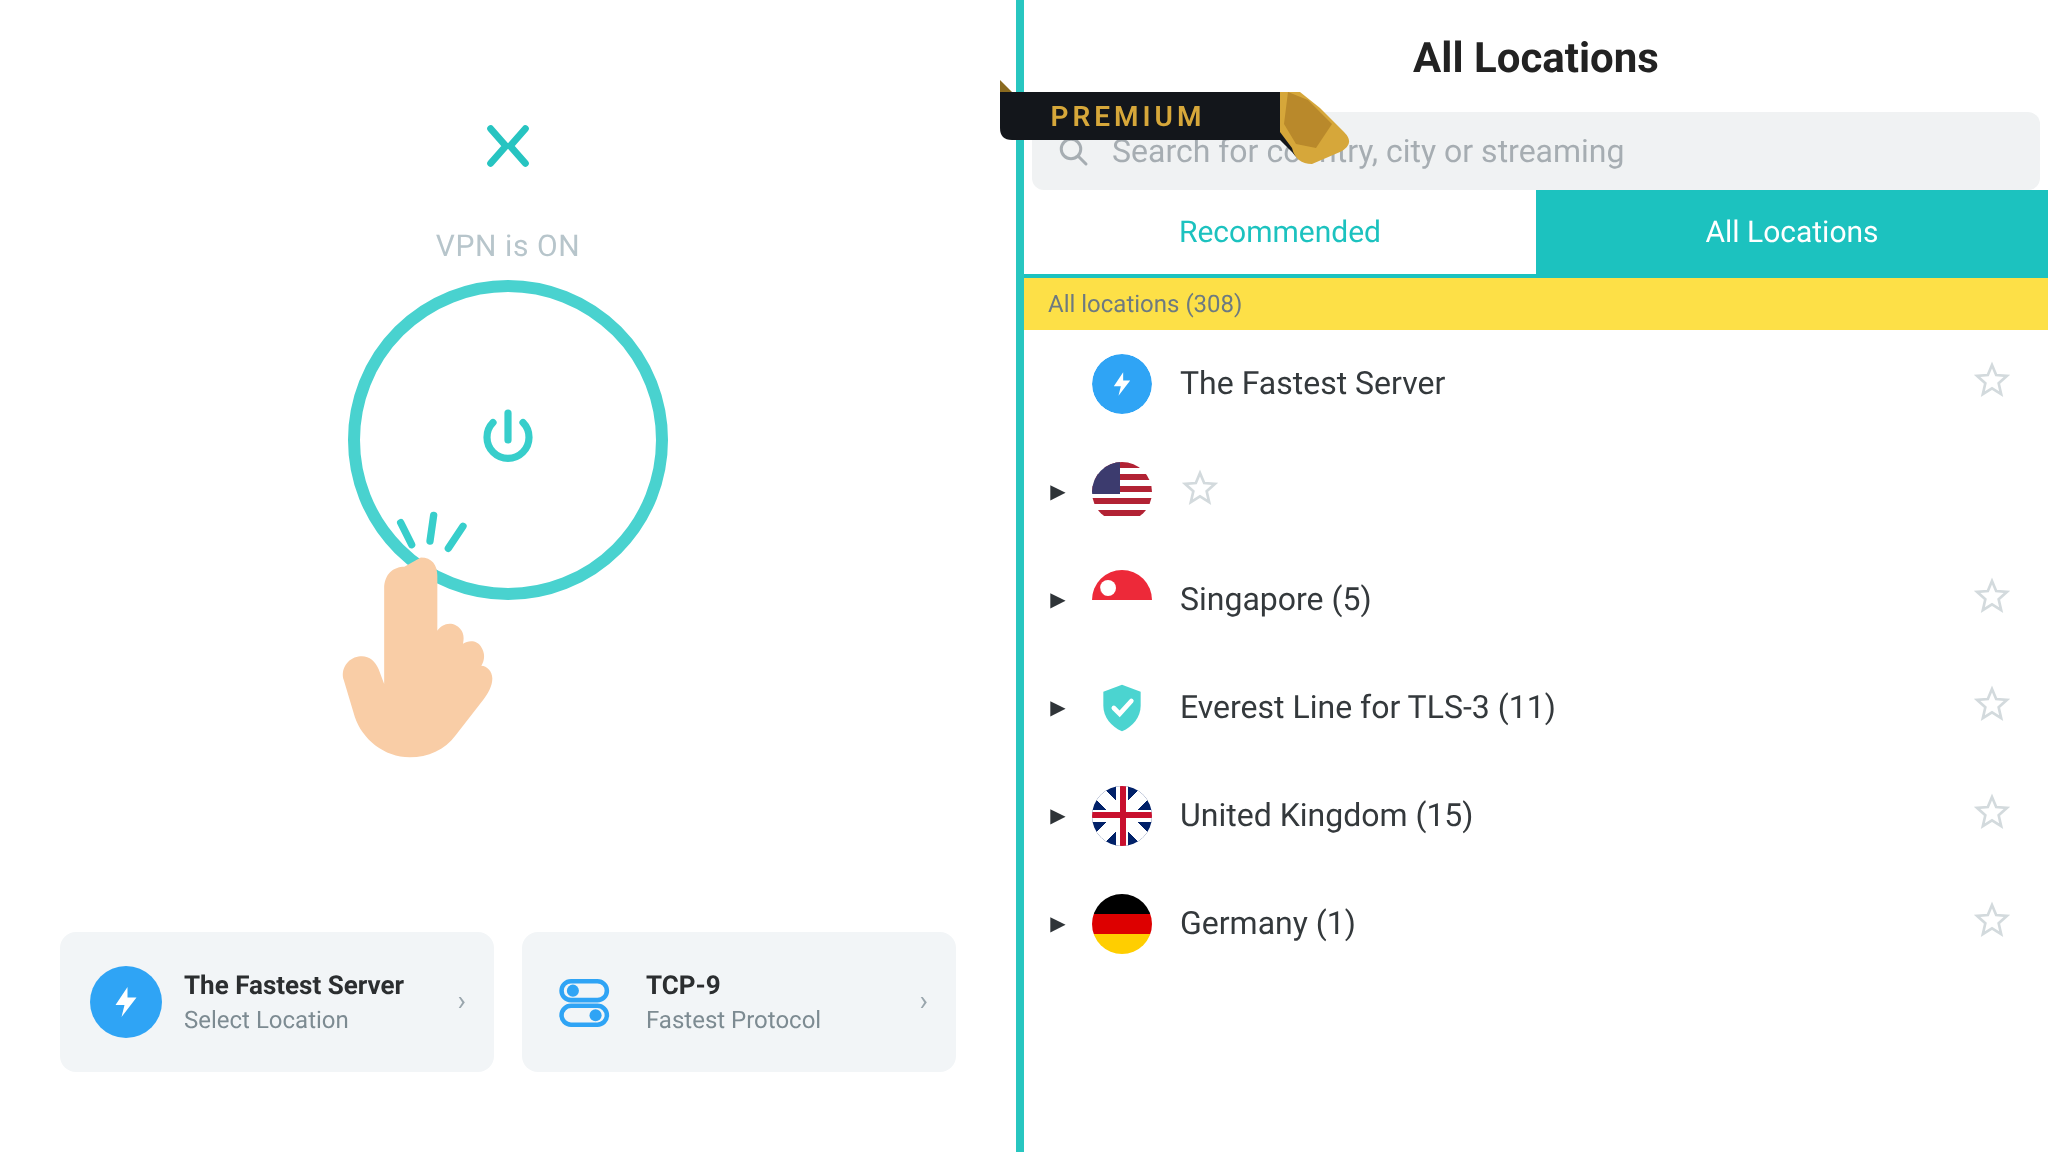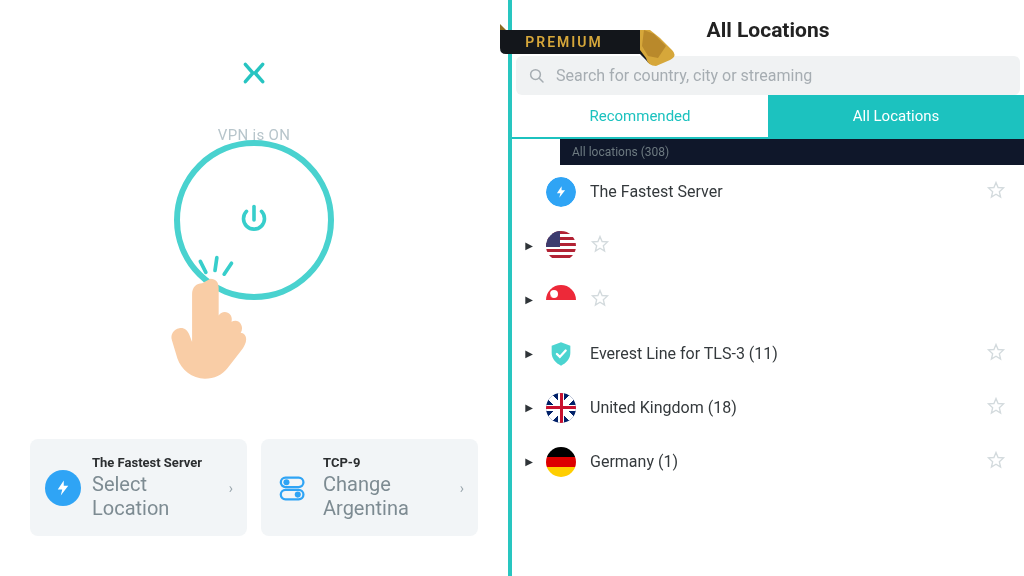--- a/index.html
+++ b/index.html
@@ -6,53 +6,53 @@
   body { width: 1024px; height: 576px; overflow: hidden; display: flex; background: #fff; }
 
   
   .left { width: 508px; height: 576px; position: relative; background: #fff; }
   .divider { width: 4px; height: 576px; background: #28c6c0; }
   .right { width: 512px; height: 576px; position: relative; background: #fff; display:flex; flex-direction:column; }
 
   .logo-x { position:absolute; top:60px; left:50%; transform:translateX(-50%); }
   .logo-x svg { width:26px; height:26px; display:block; }
 
-  .status-text { position:absolute; top:114px; left:50%; transform:translateX(-50%); color:#b7c5cb; font-size:15px; letter-spacing:.3px;margin-top:12px; }
+  .status-text { position:absolute; top:114px; left:50%; transform:translateX(-50%); color:#b7c5cb; font-size:15px; letter-spacing:.3px; }
 
   .power-wrap { position:absolute; top:140px; left:50%; transform:translateX(-50%); }
   .power-circle { width:160px; height:160px; border-radius:50%; border:6px solid #49d2cf; background:#fff; display:flex; align-items:center; justify-content:center; box-shadow: 0 0 0 0 rgba(0,0,0,0); cursor:pointer; }
   .power-svg { width:36px; height:36px; }
 
   .hand { position:absolute; top:255px; left:160px; }
   .hand svg { width:110px; height:130px; display:block; }
 
   .cards { position:absolute; bottom:40px; left:30px; right:30px; display:flex; gap:14px; }
   .card { flex:1; background:#f2f5f7; border-radius:8px; padding:16px 14px; display:flex; align-items:center; gap:10px; cursor:pointer; }
   .card .ic { width:38px; height:38px; flex:0 0 38px; display:flex; align-items:center; justify-content:center; }
   .card .txt { flex:1; }
   .card .line1 { font-size:13px; font-weight:700; color:#2b2e30; margin-bottom:2px; }
-  .card .line2 { font-size:20px; color:#7d8b92; }
+  .card .line2 { font-size:12px; color:#7d8b92; }
   .card .chev { color:#9aa6ad; font-size:14px; }
 
   .bolt-circle { width:36px; height:36px; border-radius:50%; background:#2fa4f5; display:flex; align-items:center; justify-content:center; }
 
   
   .r-header { padding:18px 0 14px; text-align:center; font-size:21px; font-weight:700; color:#222; }
-  .premium-ribbon { position:absolute; top:24px; left:-12px; z-index:5; }
+  .premium-ribbon { position:absolute; top:40px; left:-12px; z-index:5; }
 
   .search-bar { margin:0 4px 0 4px; background:#f0f2f3; border-radius:6px; display:flex; align-items:center; padding:10px 12px; gap:10px; }
   .search-bar input { border:none; outline:none; background:transparent; flex:1; font-size:16px; color:#555; }
   .search-bar input::placeholder { color:#a6adb2; }
 
   .tabs { display:flex;border-radius:20px; }
   .tab { flex:1; text-align:center; padding:12px 0; font-size:15px; cursor:pointer; }
   .tab-rec { background:#fff; color:#1cc2bf; border-bottom:2px solid #1cc2bf; }
   .tab-all { background:#1cc2bf; color:#fff; }
 
-  .count-row { background:#0f172a; font-size:12px; color:#6d7a80; padding:6px 12px;margin-left:48px; }
+  .count-row { background:#fde047; font-size:12px; color:#6d7a80; padding:6px 12px; }
 
   .list { flex:1; overflow:hidden; }
   .row { display:flex; align-items:center; height:54px; padding:0 18px 0 10px; border-bottom:1px solid #fff; cursor:pointer; }
   .row .caret { width:14px; display:flex; align-items:center; justify-content:center; color:#2f3438; font-size:10px; margin-right:4px;}
   .row .flag { width:30px; height:30px; border-radius:50%; margin:0 14px 0 6px; overflow:hidden; display:flex; align-items:center; justify-content:center; flex:0 0 30px; }
   .row .label { flex:1; font-size:16px; color:#34393c; }
   .row .star { color:#d3dadd; }
 
   
   .flag-us { background: linear-gradient(#b22234 0 10%, #fff 10% 20%, #b22234 20% 30%, #fff 30% 40%, #b22234 40% 50%, #fff 50% 60%, #b22234 60% 70%, #fff 70% 80%, #b22234 80% 90%, #fff 90% 100%); position:relative; }
@@ -130,21 +130,21 @@
       <div class="ic">
         <svg width="34" height="34" viewBox="0 0 36 36">
           <rect x="4" y="7" width="24" height="10" rx="5" fill="none" stroke="#2fa4f5" stroke-width="2.4"></rect>
           <circle cx="10" cy="12" r="3.2" fill="#2fa4f5"></circle>
           <rect x="4" y="20" width="24" height="10" rx="5" fill="none" stroke="#2fa4f5" stroke-width="2.4"></rect>
           <circle cx="22" cy="25" r="3.2" fill="#2fa4f5"></circle>
         </svg>
       </div>
       <div class="txt">
         <div class="line1">TCP-9</div>
-        <div class="line2">Change Argentina</div>
+        <div class="line2">Fastest Protocol</div>
       </div>
       <div class="chev">›</div>
     </div>
   </div>
 </div>
 
 <div class="divider"></div>
 
 <div class="right">
 
@@ -196,20 +196,21 @@
       <span class="caret">▶</span>
       <span class="flag flag-us"></span>
       <span class="star"><svg width="20" height="20" viewBox="0 0 24 24">
             <path d="M12 3 L14.5 9 L21 9.5 L16 14 L17.5 20.5 L12 17 L6.5 20.5 L8 14 L3 9.5 L9.5 9 Z" fill="none" stroke="#d3dadd" stroke-width="1.6"></path>
           </svg></span>
     </div>
 
     <div class="row">
       <span class="caret">▶</span>
       <span class="flag flag-sg"></span>
+      <span class="label">Singapore (5)</span>
       <span class="star"><svg width="20" height="20" viewBox="0 0 24 24">
             <path d="M12 3 L14.5 9 L21 9.5 L16 14 L17.5 20.5 L12 17 L6.5 20.5 L8 14 L3 9.5 L9.5 9 Z" fill="none" stroke="#d3dadd" stroke-width="1.6"></path>
           </svg></span>
     </div>
 
     <div class="row">
       <span class="caret">▶</span>
       <span class="flag">
           <span class="shield">
             <svg width="28" height="28" viewBox="0 0 24 24">
@@ -220,21 +221,21 @@
         </span>
       <span class="label">Everest Line for TLS-3 (11)</span>
       <span class="star"><svg width="20" height="20" viewBox="0 0 24 24">
             <path d="M12 3 L14.5 9 L21 9.5 L16 14 L17.5 20.5 L12 17 L6.5 20.5 L8 14 L3 9.5 L9.5 9 Z" fill="none" stroke="#d3dadd" stroke-width="1.6"></path>
           </svg></span>
     </div>
 
     <div class="row">
       <span class="caret">▶</span>
       <span class="flag flag-uk"></span>
-      <span class="label">United Kingdom (18)</span>
+      <span class="label">United Kingdom (15)</span>
       <span class="star"><svg width="20" height="20" viewBox="0 0 24 24">
             <path d="M12 3 L14.5 9 L21 9.5 L16 14 L17.5 20.5 L12 17 L6.5 20.5 L8 14 L3 9.5 L9.5 9 Z" fill="none" stroke="#d3dadd" stroke-width="1.6"></path>
           </svg></span>
     </div>
 
     <div class="row">
       <span class="caret">▶</span>
       <span class="flag flag-de"></span>
       <span class="label">Germany (1)</span>
       <span class="star"><svg width="20" height="20" viewBox="0 0 24 24">

